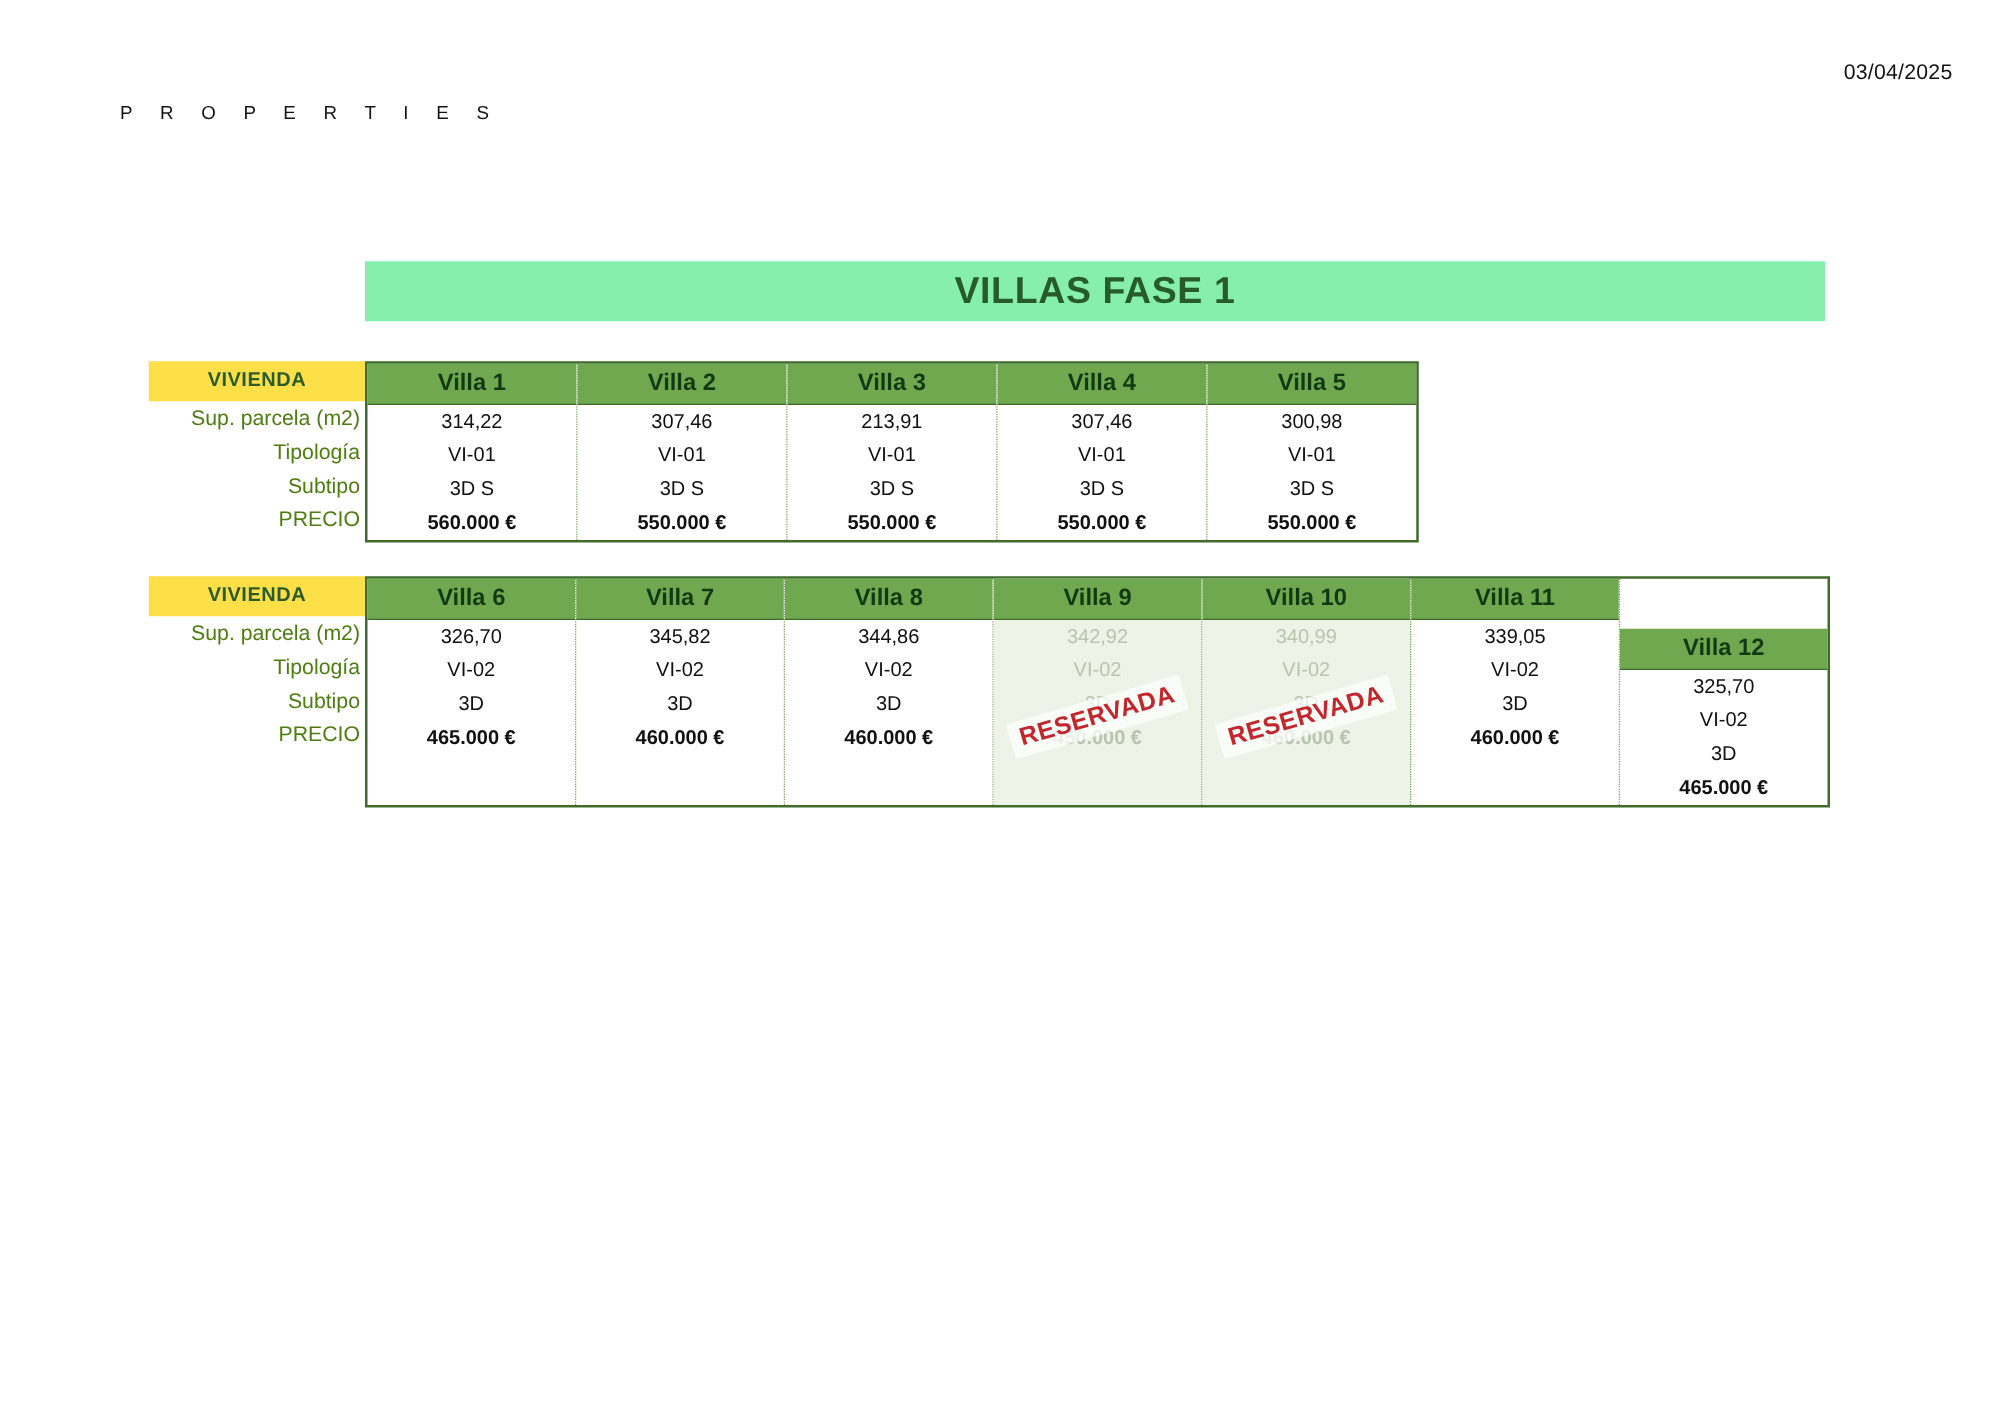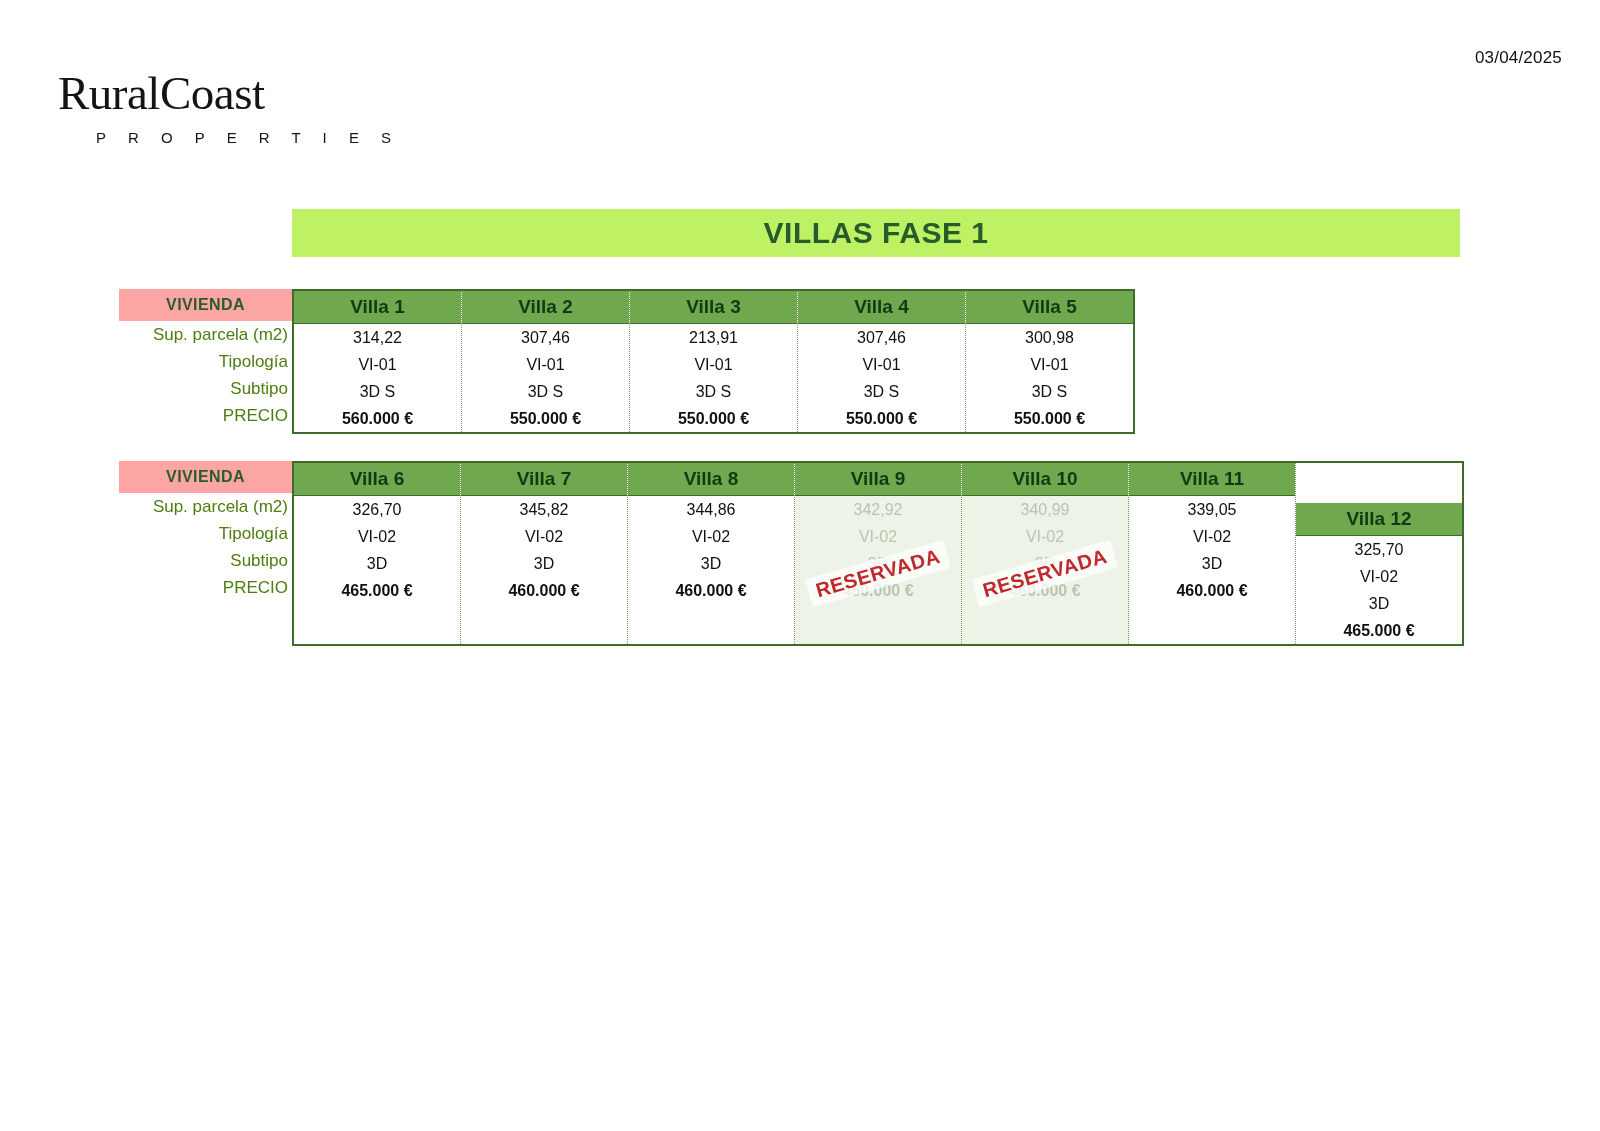--- a/index.html
+++ b/index.html
@@ -46,21 +46,21 @@
     color: #141414;
   }
 
   
   .title-banner {
     position: absolute;
     left: 292px;
     top: 209px;
     width: 1168px;
     height: 48px;
-    background: #bef264;
+    background: #86efac;
     display: flex;
     align-items: center;
     justify-content: center;
   }
   .title-banner .title-text {
     font-size: 30px;
     font-weight: bold;
     color: #275b2b;
     letter-spacing: 0.5px;
   }
@@ -70,21 +70,21 @@
     position: absolute;
     display: flex;
     align-items: flex-start;
   }
   .row-labels {
     width: 173px;
     flex: none;
   }
   .label-head {
     height: 32px;
-    background: #fca5a5;
+    background: #fde047;
     display: flex;
     align-items: center;
     justify-content: center;
     font-size: 16px;
     font-weight: bold;
     color: #2b5b2b;
     letter-spacing: 0.4px;
   }
   .label-cell {
     height: 27px;
@@ -162,21 +162,20 @@
   
   #block-1 { left: 119px; top: 289px; }
   #block-2 { left: 119px; top: 461px; }
 </style>
 </head>
 <body>
 
 <div class="doc-date">03/04/2025</div>
 
 <div class="brand">
-  <div class="brand-name">RuralCoast</div>
   <div class="brand-sub">P R O P E R T I E S</div>
 </div>
 
 <div class="title-banner">
   <span class="title-text">VILLAS FASE 1</span>
 </div>
 
 <div class="block" id="block-1">
   <div class="row-labels">
     <div class="label-head">VIVIENDA</div>

